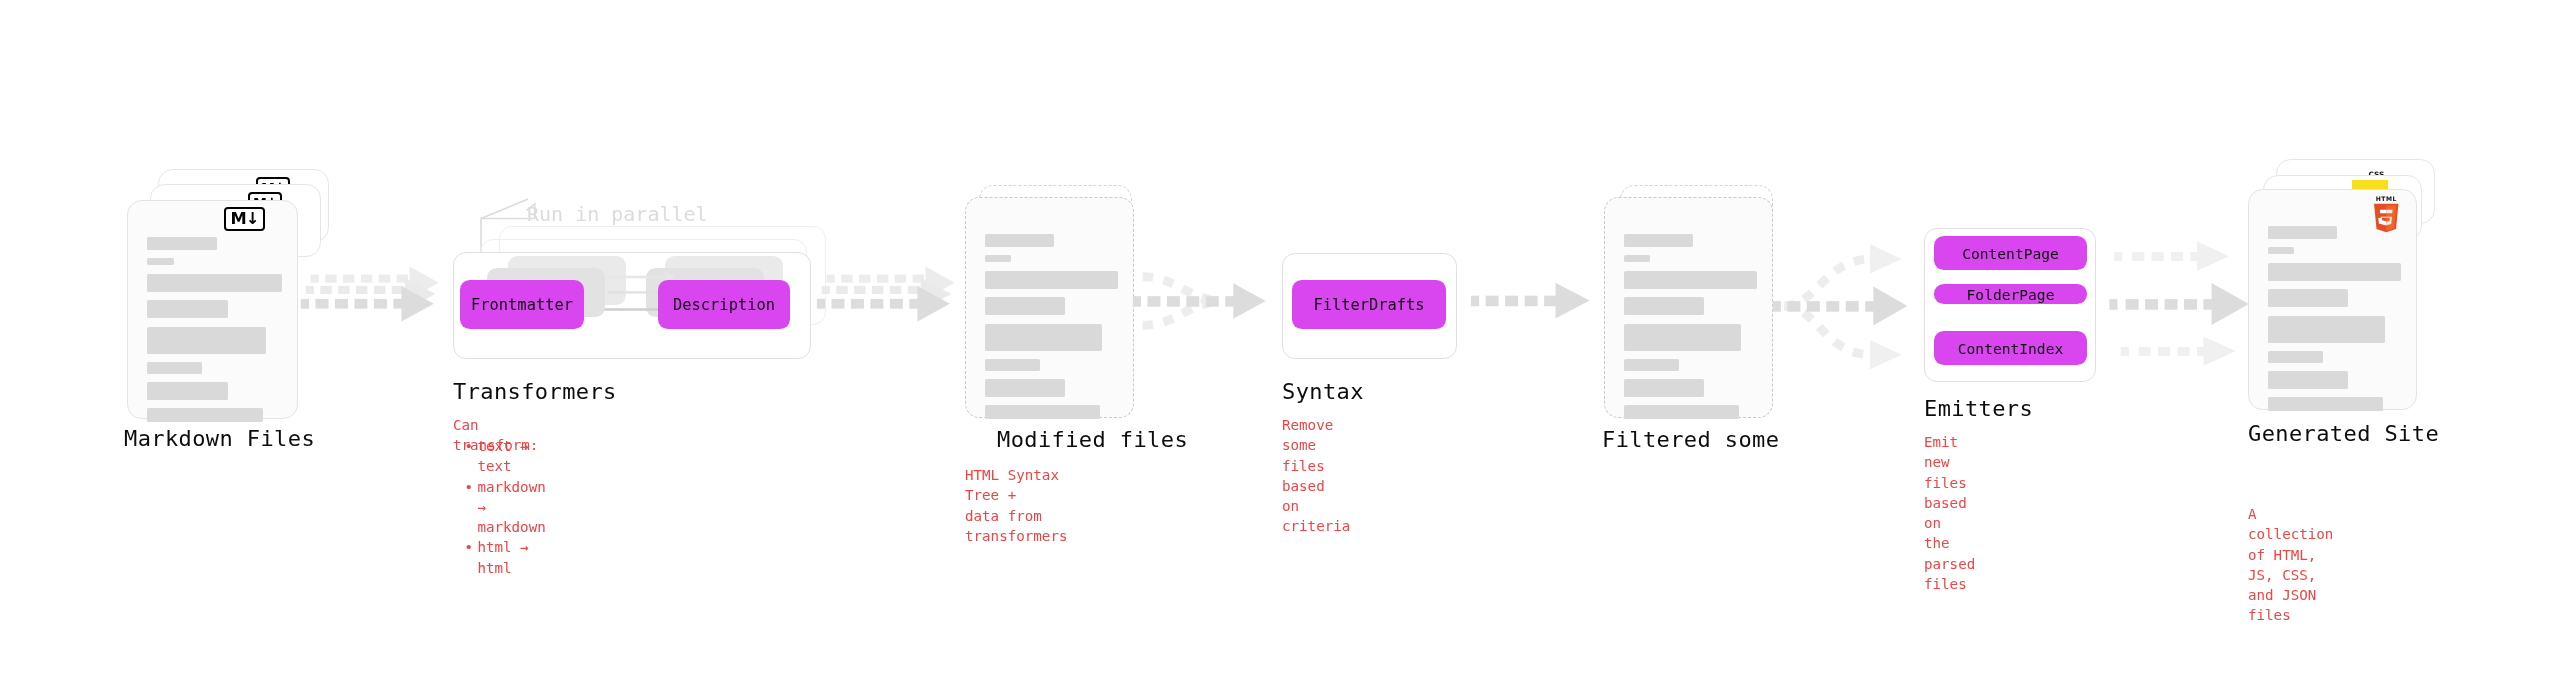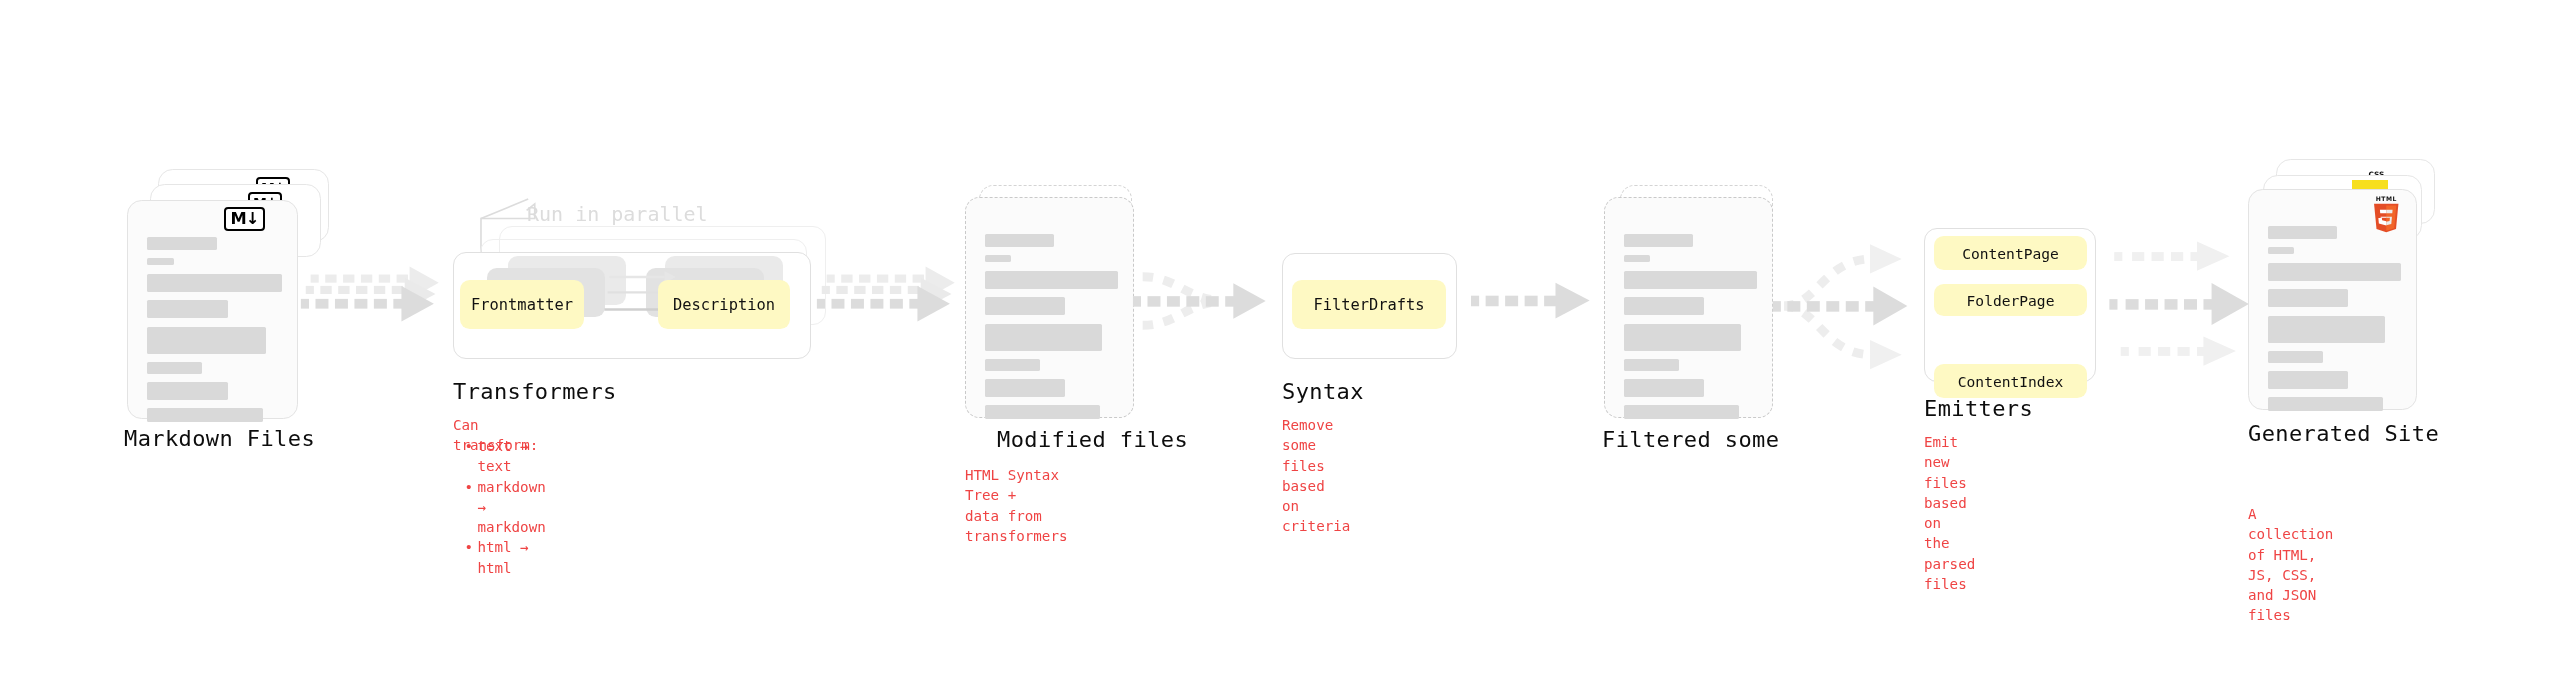--- a/index.html
+++ b/index.html
@@ -49,21 +49,21 @@
 
   
   .groupbox{
     position:absolute;box-sizing:border-box;
     border:1.6px solid #e0e0e0;border-radius:13px;background:#ffffff;
   }
   .groupbox.ghost{border-color:#efefef;background:transparent;}
 
   .pill{
     position:absolute;box-sizing:border-box;
-    background:#fef9c3;border-radius:9.8px;
+    background:#d946ef;border-radius:9.8px;
     display:flex;align-items:center;justify-content:center;
     font-size:15.4px;color:#111;white-space:nowrap;
   }
   .pill.g1{background:#eaeaea;}
   .pill.g2{background:#e2e2e2;}
 
   .parallel-label{
     position:absolute;font-size:20px;color:#dcdcdc;white-space:nowrap;
   }
 
@@ -302,22 +302,22 @@
         <rect x="62" y="74" width="16" height="13"></rect>
       <rect x="86" y="74" width="16" height="13"></rect>
         <rect x="110" y="74" width="16" height="13"></rect>
       <polygon points="120,56 162,80 120,104"></polygon>
     </g>
   </svg>
 
   <div class="node">
     <div class="groupbox" style="left:1924px;top:228px;width:172px;height:154px;"></div>
     <div class="pill" style="left:1934px;top:236px;width:153px;height:34px;font-size:14.6px;">ContentPage</div>
-    <div class="pill" style="left:1934px;top:284px;width:153px;height:32px;font-size:14.6px;">FolderPage</div>
-    <div class="pill" style="left:1934px;top:331px;width:153px;height:34px;font-size:14.6px;margin-top:33px;">ContentIndex</div>
+    <div class="pill" style="left:1934px;top:284px;width:153px;height:20px;font-size:14.6px;">FolderPage</div>
+    <div class="pill" style="left:1934px;top:331px;width:153px;height:34px;font-size:14.6px;">ContentIndex</div>
     <div class="title" style="left:1924px;top:396px;">Emitters</div>
     <div class="sub" style="left:1924px;top:432px;">Emit new files based on
 the parsed files</div>
   </div>
 
   <svg class="arrowsvg" style="left:2111px;top:239px;width:146px;height:130px;" width="146" height="130" viewBox="0 0 180 160">
     <g fill="#f0f0f0">
       <rect x="4" y="16" width="10" height="11"></rect>
         <rect x="26" y="16" width="15" height="11"></rect>
       <rect x="50" y="16" width="15" height="11"></rect>

